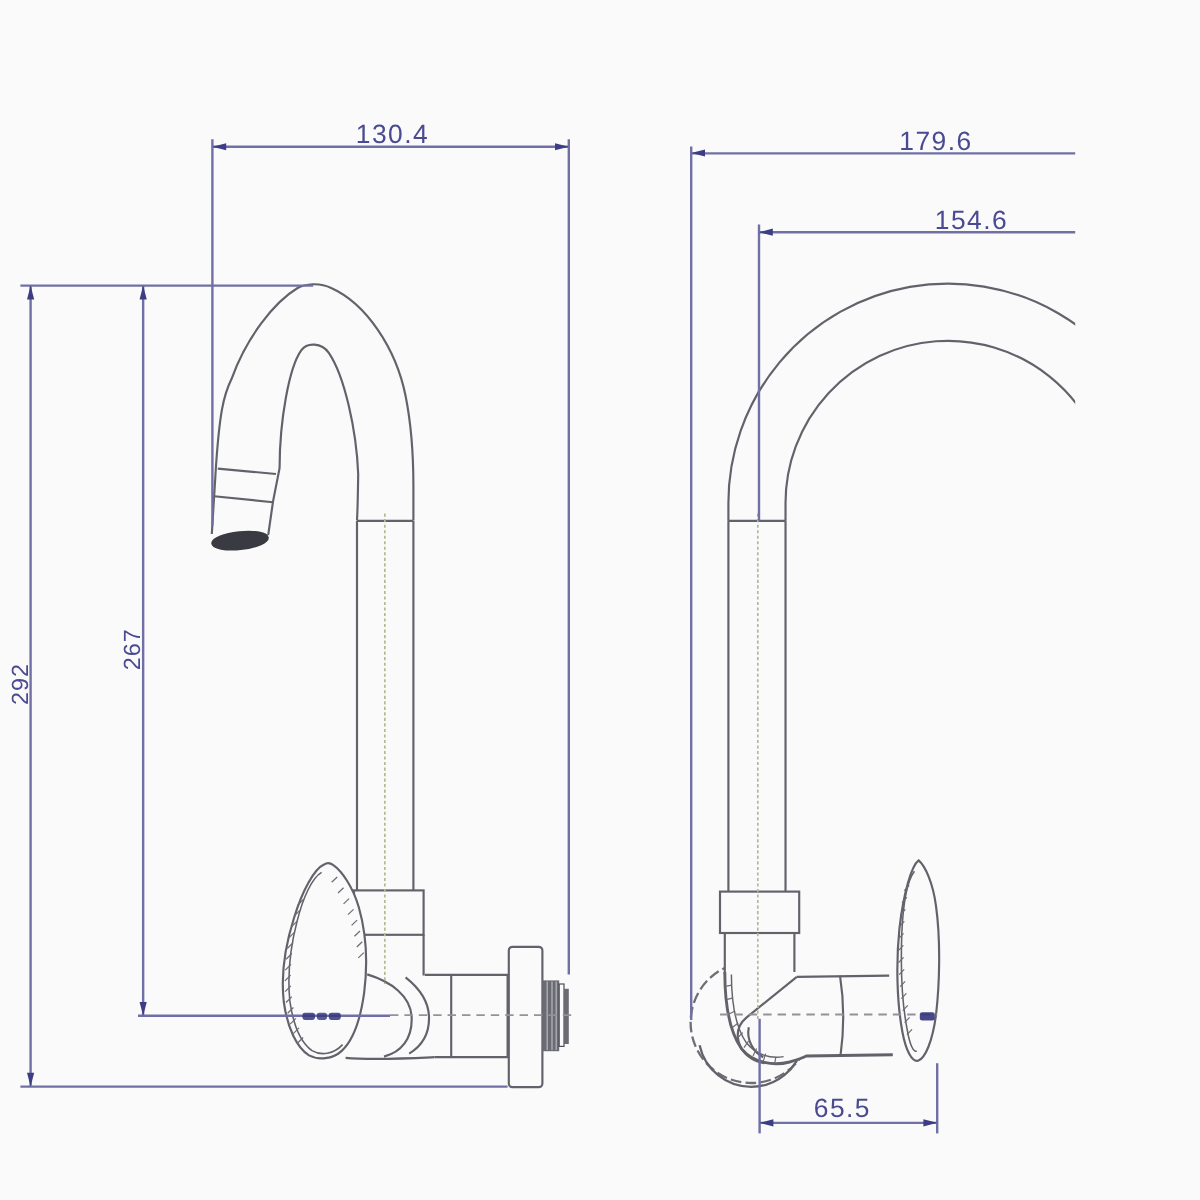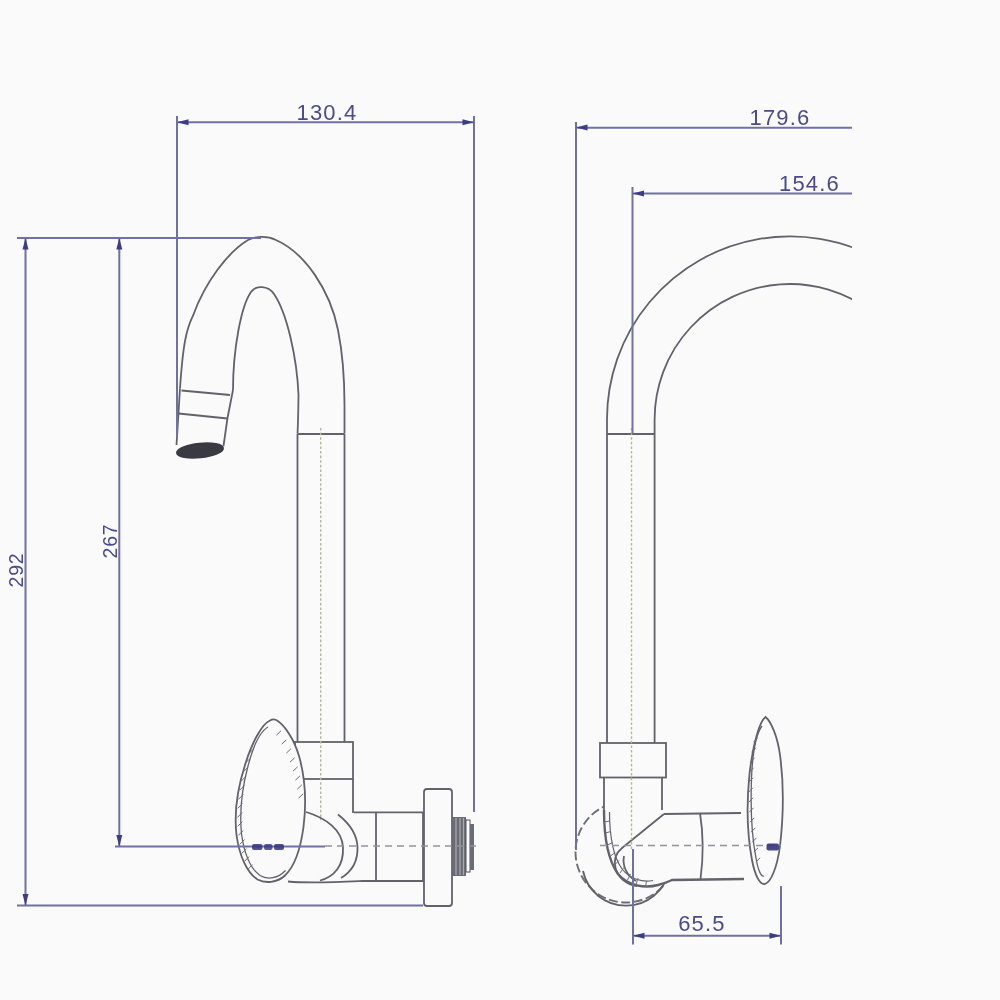--- a/index.html
+++ b/index.html
@@ -1,16 +1,16 @@
 <!DOCTYPE html>
 <html><head>
 <meta charset="utf-8">
 <style>
   html,body{margin:0;padding:0;background:#fafafa;}
-  #wrap{width:852px;height:1000px;position:relative;overflow:hidden;}
+  #wrap{width:852px;height:1000px;position:relative;overflow:hidden;padding-left:44px;}
   svg{position:absolute;top:0;left:0;filter:blur(0.45px);}
   text{font-family:"Liberation Sans", sans-serif;fill:#4a4a92;}
 </style>
 </head>
 <body>
 <div id="wrap">
 <svg width="1000" height="1000" viewBox="0 0 1000 1000">
   <rect x="0" y="0" width="1000" height="1000" fill="#fafafa"></rect>
 
   <g stroke="#62626b" stroke-width="1.8" fill="none">

